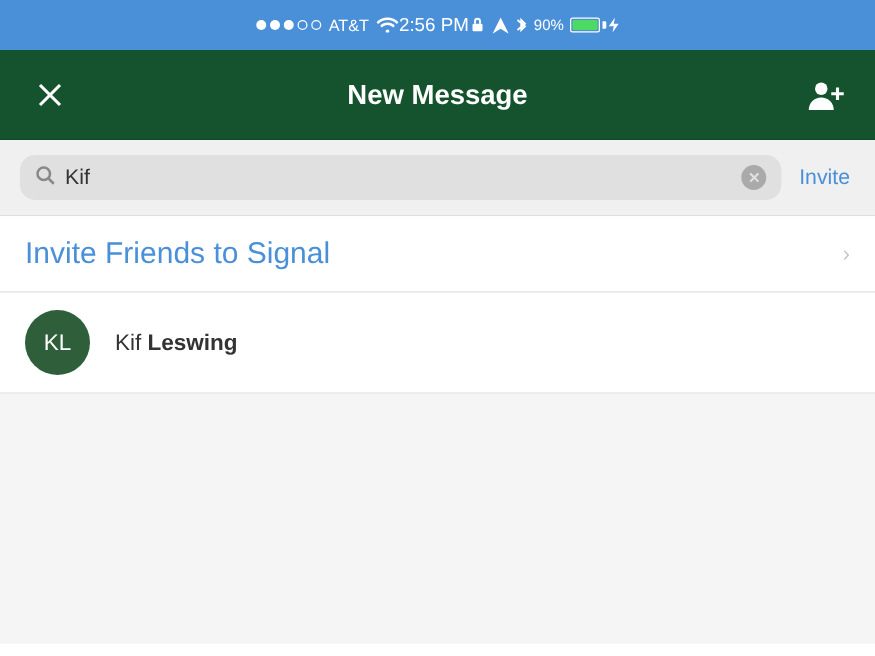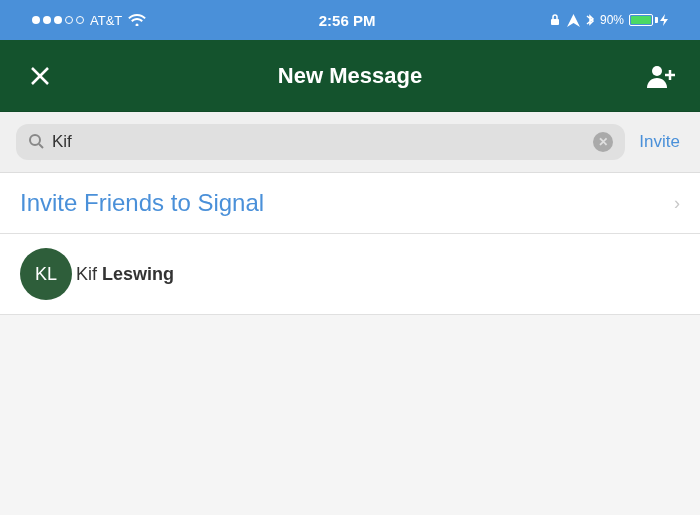--- a/index.html
+++ b/index.html
@@ -11,22 +11,22 @@
       background: #fff;
       overflow: hidden;
     }
 
     
     .status-bar {
       background: #4A90D9;
       height: 40px;
       display: flex;
       align-items: center;
-      justify-content: space-between;
-      padding: 0 32px;
+      justify-content: center;
+      padding: 0 1px;
       color: white;
       font-size: 13px;
       font-weight: 500;
     }
 
     .status-left {
       display: flex;
       align-items: center;
       gap: 6px;
     }
@@ -53,21 +53,21 @@
       font-size: 14px;
     }
 
     .carrier-text {
       font-size: 13px;
       font-weight: 500;
     }
 
     .status-center {
       font-size: 15px;
-      font-weight: 700;
+      font-weight: 400;
     }
 
     .status-right {
       display: flex;
       align-items: center;
       gap: 5px;
       font-size: 12px;
     }
 
     .battery-container {
@@ -226,21 +226,21 @@
       font-weight: 300;
     }
 
     
     .contact-row {
       display: flex;
       align-items: center;
       padding: 14px 20px;
       border-bottom: 1px solid #e0e0e0;
       cursor: pointer;
-      gap: 4px;
+      gap: 20px;
     }
 
     .avatar {
       width: 52px;
       height: 52px;
       border-radius: 50%;
       background: #2E5E3A;
       display: flex;
       align-items: center;
       justify-content: center;

